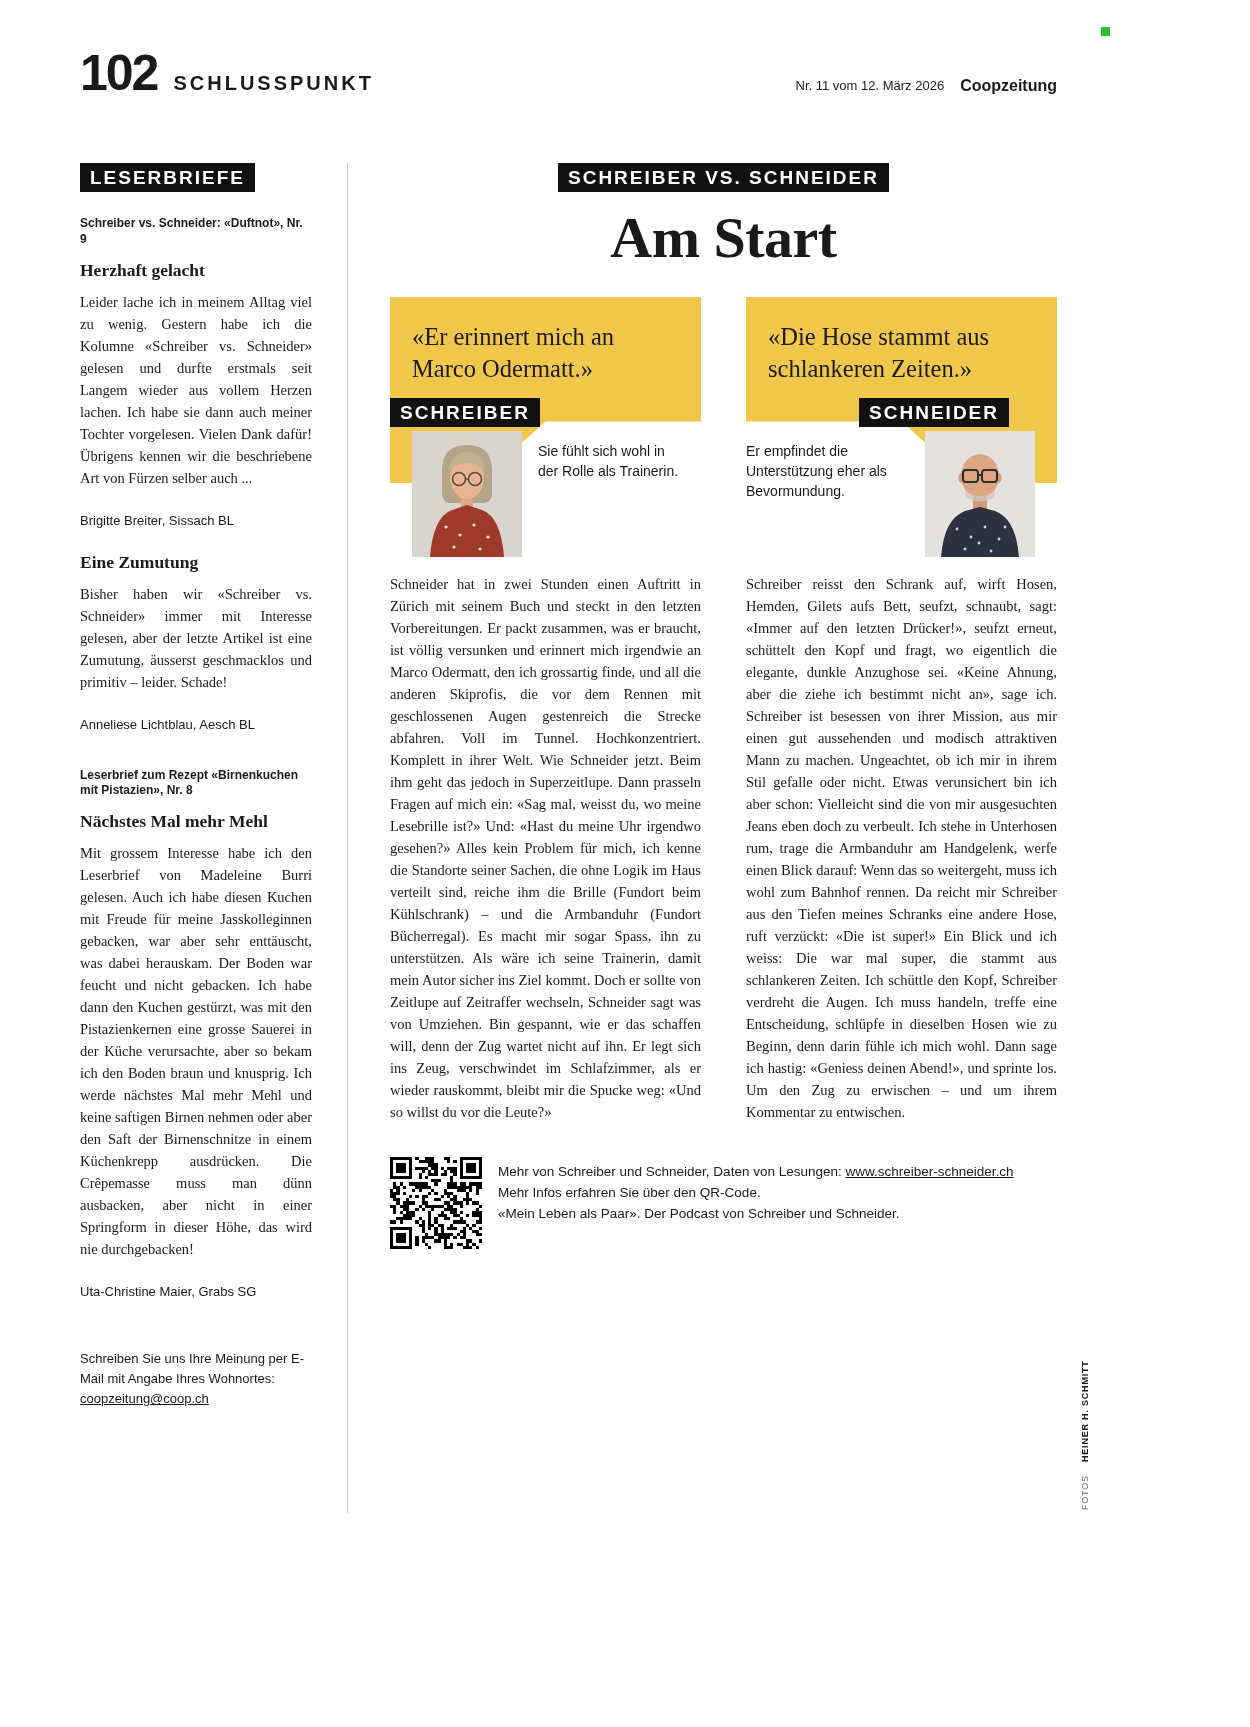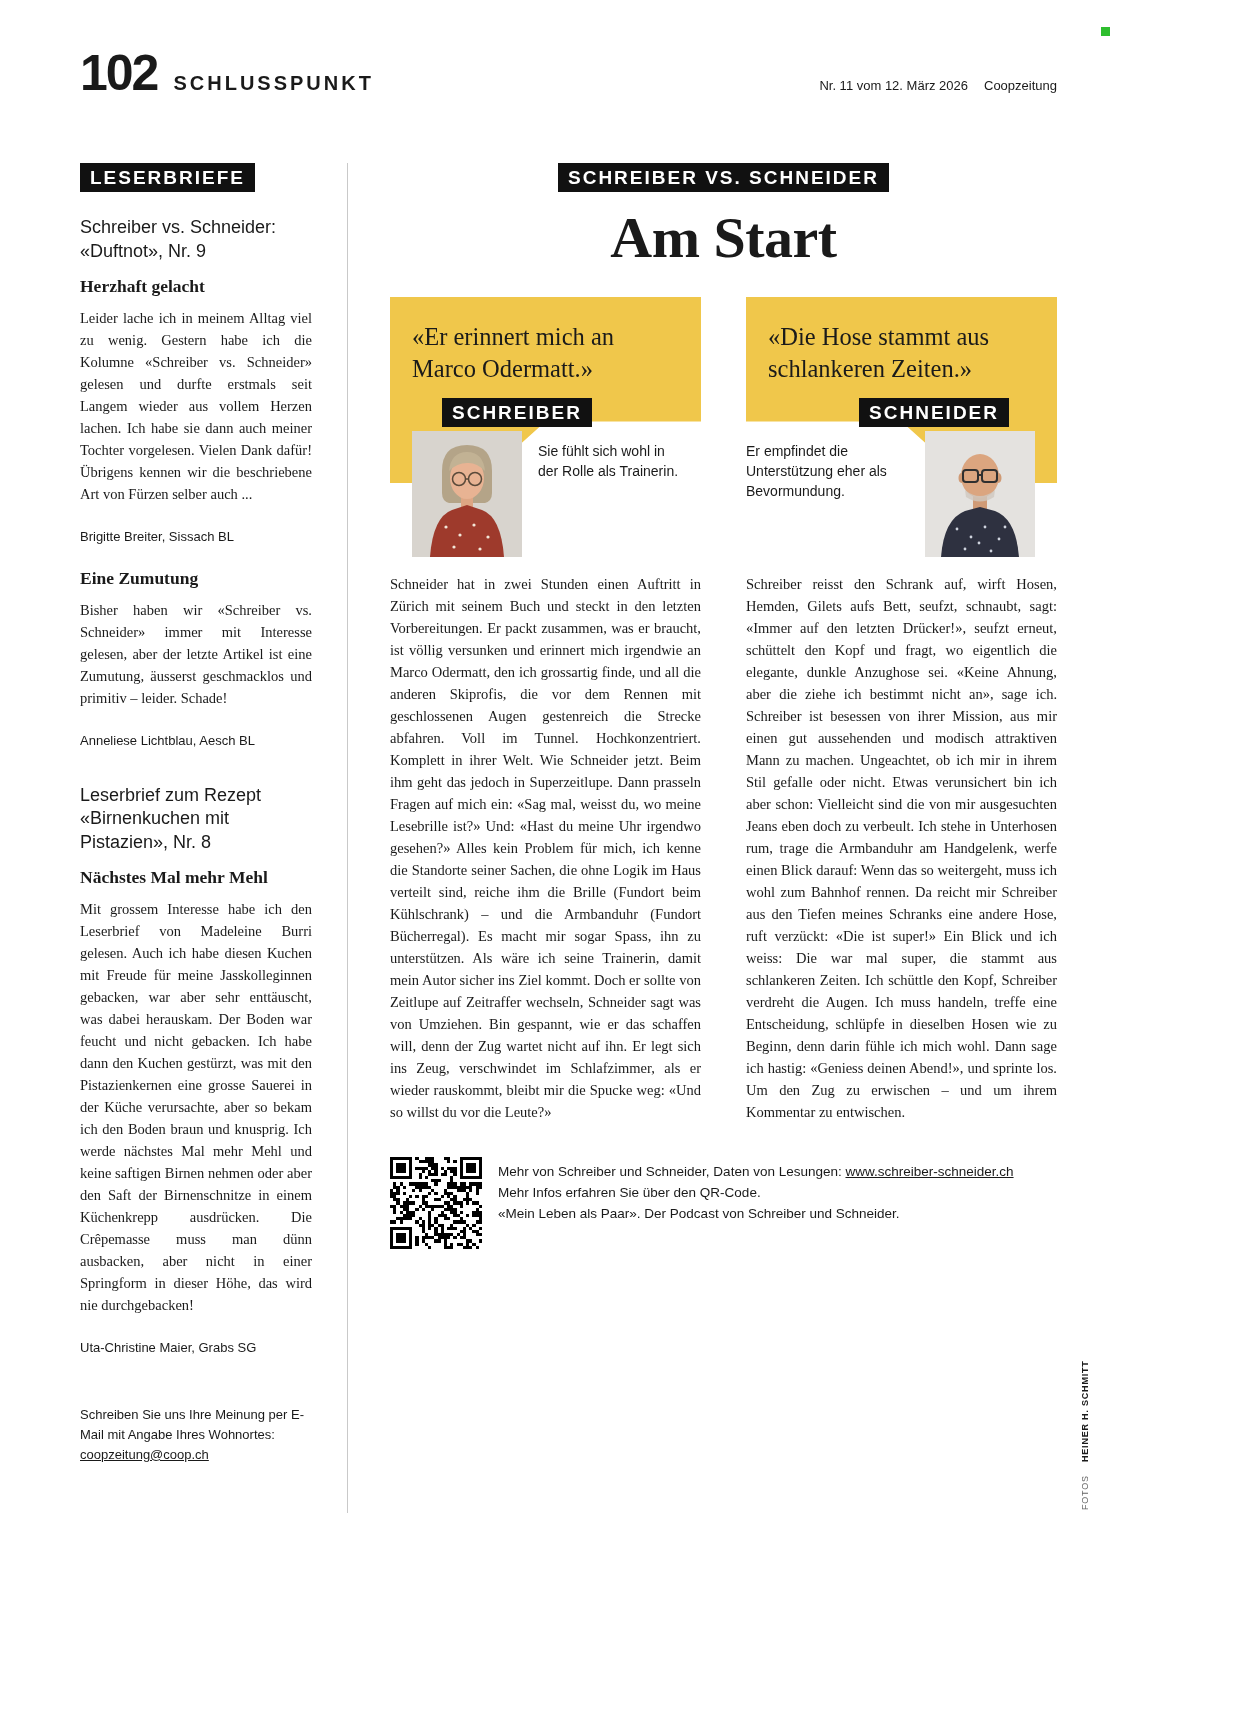--- a/index.html
+++ b/index.html
@@ -6,54 +6,54 @@
   html,body { background:#ffffff; }
   body { font-family:"Liberation Sans", sans-serif; color:#1a1a1a; }
   .page { position:relative; width:1250px; height:1727px; background:#fff; overflow:hidden; }
 
   
   .header { position:absolute; left:80px; top:48px; width:977px; display:flex; align-items:baseline; }
   .page-number { font-size:50px; font-weight:bold; letter-spacing:-2px; line-height:1; }
   .section-name { font-size:20px; font-weight:bold; letter-spacing:3px; margin-left:16px; }
   .header-right { margin-left:auto; display:flex; align-items:center; gap:16px; }
   .issue { font-size:13px; }
-  .brand { font-size:13px; font-weight:normal; }
+  .brand { font-size:16px; font-weight:bold; }
   .print-mark { position:absolute; left:1101px; top:27px; width:9px; height:9px; background:#2ebe2e; }
 
   
   .content { position:absolute; left:80px; top:163px; width:977px; display:flex; align-items:stretch; }
   .letters-col { flex:0 0 232px; width:232px; }
   .main-col { flex:1; margin-left:35px; border-left:1px solid #c9c9c9; padding-left:42px; min-height:1350px; }
 
   .black-label { display:inline-block; background:#111; color:#fff; font-weight:bold;
                  font-size:19px; letter-spacing:2px; padding:4px 10px 3px; white-space:nowrap; }
 
   
-  .letter-ref { font-weight:normal; font-size:18px; line-height:1.32; margin:24px 0 12px; }
+  .letter-ref { font-weight:bold; font-size:12px; line-height:1.32; margin:24px 0 12px; }
   .letter-title { font-family:"Liberation Serif", serif; font-weight:bold; font-size:17.5px; margin:0 0 10px; }
   .letter-body { font-family:"Liberation Serif", serif; font-size:14.5px; line-height:22px;
                  text-align:justify; hyphens:auto; }
   .letter-author { font-size:13px; margin-top:24px; margin-bottom:24px; }
   .contact { font-size:13px; line-height:20px; margin-top:50px; }
   .contact a { color:inherit; text-decoration:underline; }
 
   
   .article-label-row { text-align:center; }
   .article-title { font-family:"Liberation Serif", serif; font-size:58px; font-weight:bold;
                    text-align:center; margin:12px 0 26px; letter-spacing:-0.5px; }
 
   .quotes-row { display:flex; gap:45px; }
   .quote-box { position:relative; flex:1; height:252px; }
   .qb-bg { position:absolute; left:0; right:0; top:0; height:186px; background:#F0C74B; }
   .quote-box.left .qb-bg { clip-path:polygon(0 0,100% 0,100% 67%,50% 67%,28% 100%,0 100%); }
   .quote-box.right .qb-bg { clip-path:polygon(0 0,100% 0,100% 100%,72% 100%,50% 67%,0 67%); }
   .qb-quote { position:relative; font-family:"Liberation Serif", serif; font-size:24.5px;
               line-height:1.3; padding:24px 18px 0 22px; }
   .qb-label-row { position:relative; margin-top:13px; }
-  .quote-box.left .qb-label-row { padding-left:52px; }
+  .quote-box.left .qb-label-row { }
   .quote-box.right .qb-label-row { text-align:right; padding-right:48px; }
   .qb-media { position:relative; display:flex; margin-top:4px; }
   .quote-box.left .qb-media { padding-left:22px; }
   .quote-box.right .qb-media { padding-right:22px; }
   .qb-photo { width:110px; height:126px; flex:0 0 110px; overflow:hidden; }
   .qb-caption { font-size:14px; line-height:1.45; padding-top:10px; }
   .quote-box.left .qb-caption { margin-left:16px; width:145px; }
   .quote-box.right .qb-caption { flex:1; padding-right:14px; }
 
   .article-cols { display:flex; gap:45px; margin-top:24px; }

